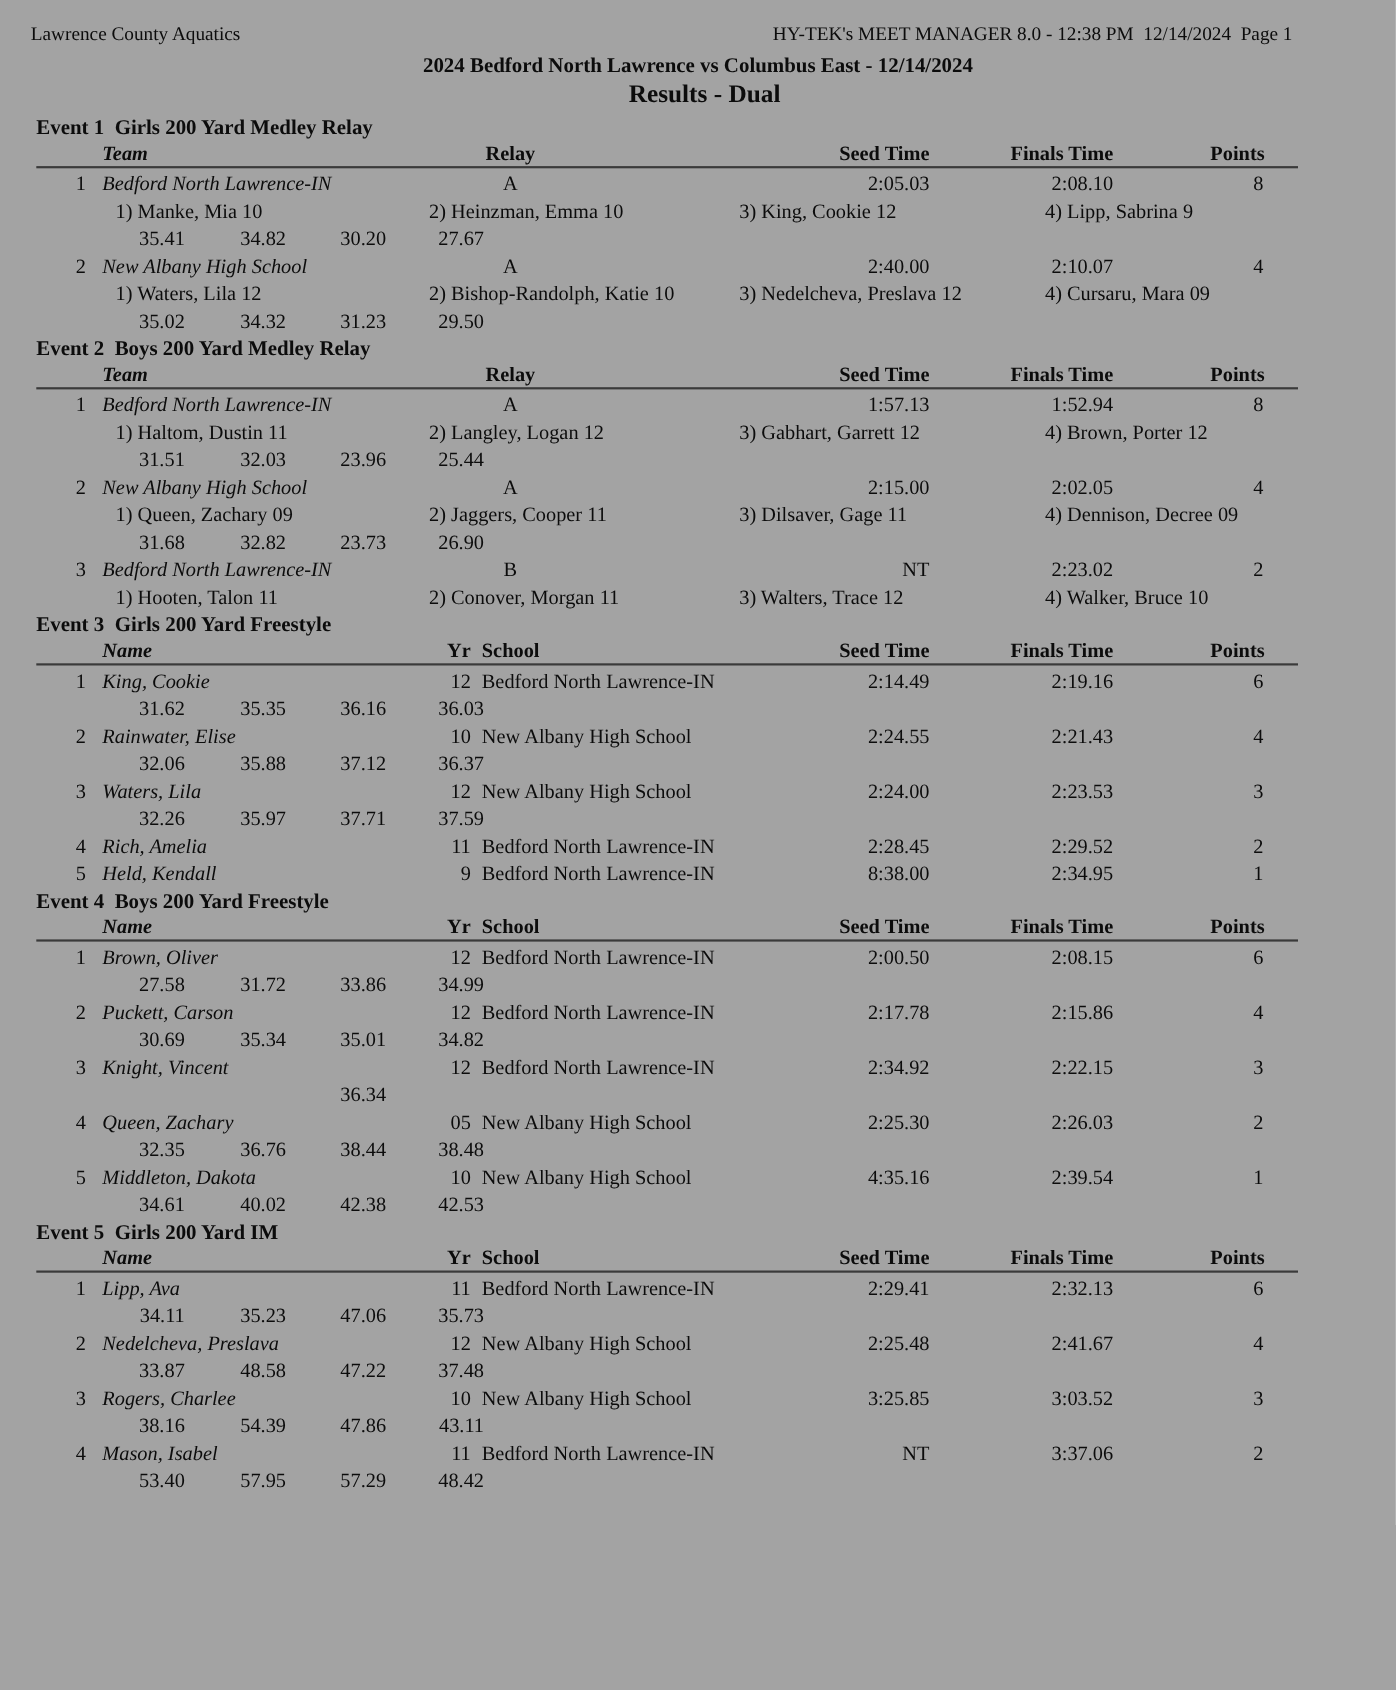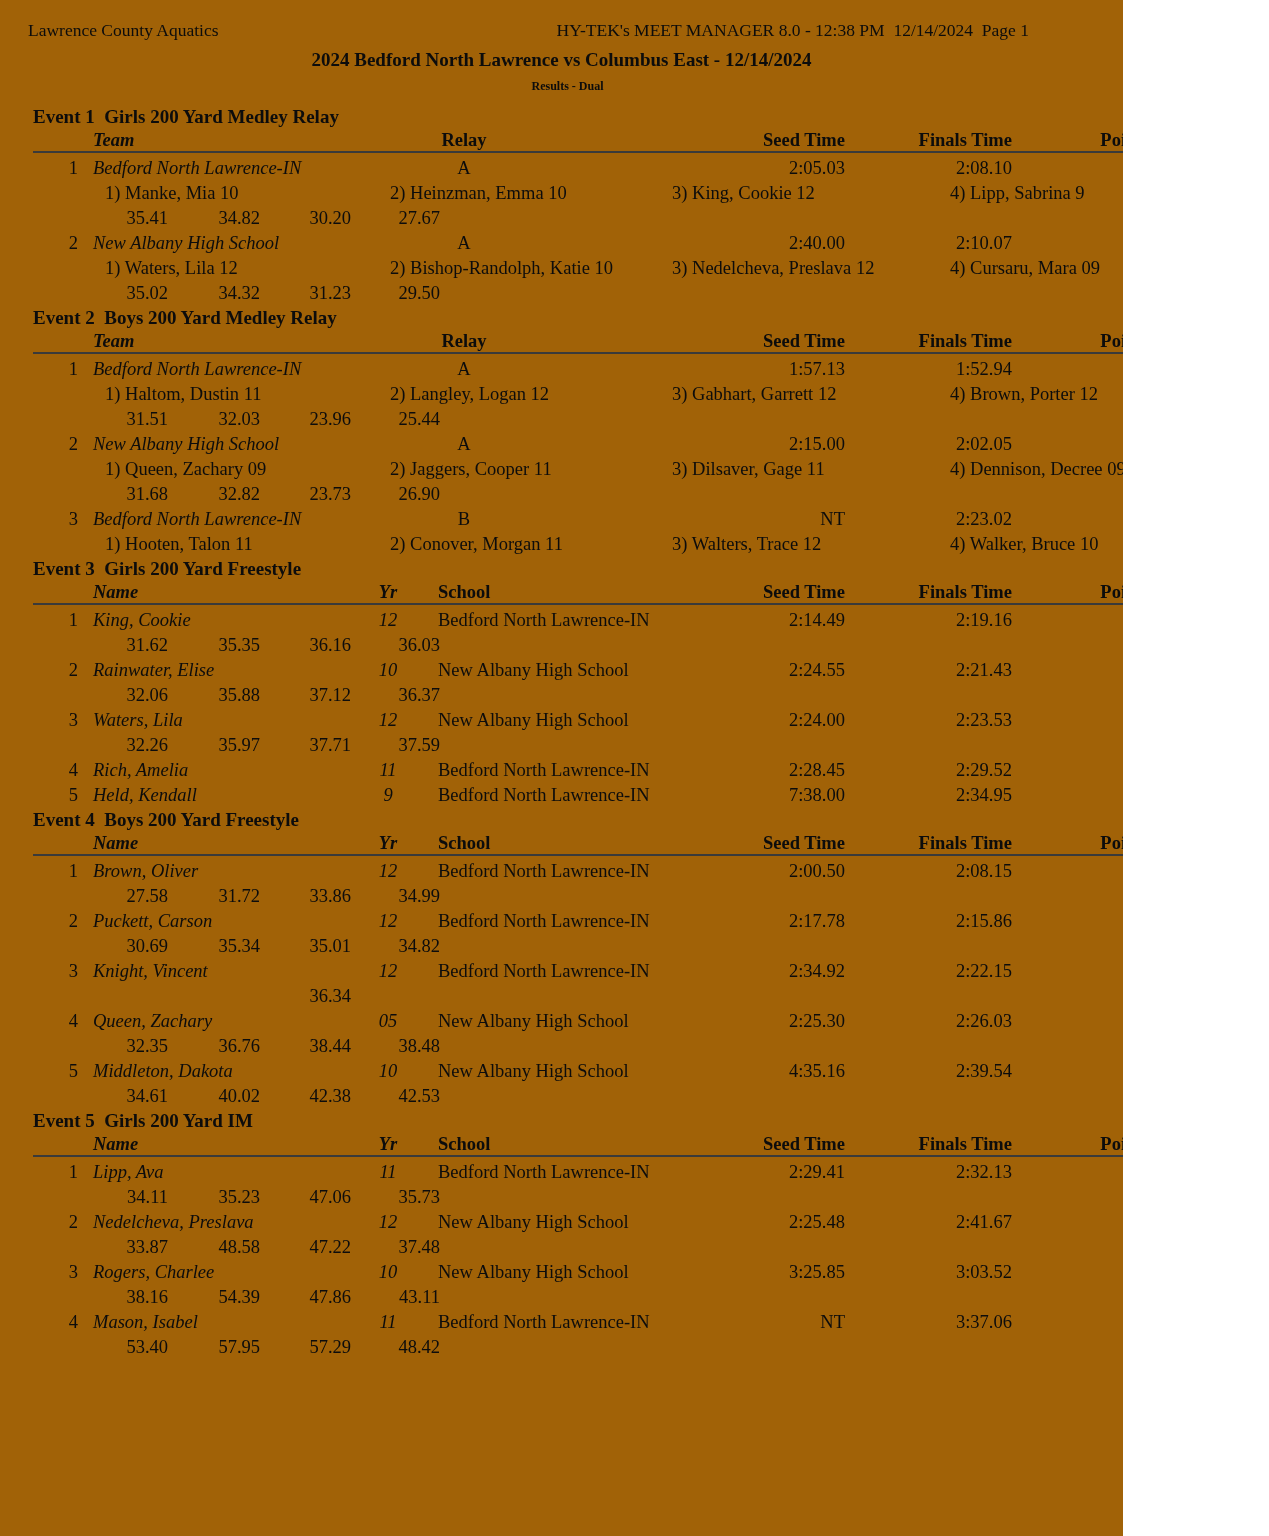--- a/index.html
+++ b/index.html
@@ -1,35 +1,35 @@
 <!DOCTYPE html>
 <html><head>
 <meta charset="utf-8">
 <style>
   html,body{margin:0;padding:0;background:#fff;}
   .page{
     position:relative;
-    width:1123px;height:1536px;
-    background:#a16207;color:#0c0c0c;
+    width:1269px;height:1536px;
+    background:#a3a3a3;color:#0c0c0c;
     font-family:"Liberation Serif","DejaVu Serif",serif;
     font-size:18.5px;
     overflow:hidden;
   }
   .topbar{
     display:flex;justify-content:space-between;
     padding:20px 94px 0 28px;
     font-size:17.5px;line-height:20px;
     white-space:pre;
   }
   .meet-title{
     text-align:center;font-weight:bold;font-size:19px;
     margin-top:7px;line-height:26px;white-space:pre;
   }
   .subtitle{
-    text-align:center;font-weight:bold;font-size:12px;
+    text-align:center;font-weight:bold;font-size:23px;
     line-height:26px;white-space:pre;padding-left:12px;
   }
   #events{margin-top:6px;}
   .event{}
   .event-title{
     font-weight:bold;font-size:19px;
     padding-left:33px;height:24px;line-height:24px;white-space:pre;
   }
   .hdr-row{
     position:relative;height:23px;line-height:23px;font-weight:bold;
@@ -38,21 +38,21 @@
     content:"";position:absolute;left:33px;width:1147px;bottom:-1px;
     border-top:2px solid #3a3a3a;
   }
   .row{position:relative;height:25px;line-height:25px;}
   .row.first{margin-top:4px;}
   .cell{position:absolute;top:0;white-space:pre;}
   
   .col-place {left:18px;width:60px;text-align:right;}
   .col-name  {left:93px;font-style:italic;}
   .col-relay {left:412px;width:104px;text-align:center;}
-  .col-yr    {left:348px;width:80px;text-align:center;font-style:italic;}
+  .col-yr    {left:348px;width:80px;text-align:right;}
   .col-school{left:438px;}
   .col-seed  {left:645px;width:200px;text-align:right;}
   .col-finals{left:812px;width:200px;text-align:right;font-family:Liberation Serif, serif;}
   .col-points{left:1103px;width:82px;text-align:center;}
   .col-points-hdr{left:1085px;width:80px;text-align:center;}
   .col-sw0{left:105px;} .col-sw1{left:390px;} .col-sw2{left:672px;} .col-sw3{left:950px;}
   .col-sp{width:90px;text-align:right;}
   .col-sp0{left:78px;} .col-sp1{left:170px;} .col-sp2{left:261px;} .col-sp3{left:350px;}
 </style>
 </head>
@@ -242,21 +242,21 @@
           <div class="cell col-school">Bedford North Lawrence-IN</div>
           <div class="cell col-seed">2:28.45</div>
           <div class="cell col-finals">2:29.52</div>
           <div class="cell col-points">2</div>
         </div>
         <div class="row">
           <div class="cell col-place">5</div>
           <div class="cell col-name">Held, Kendall</div>
           <div class="cell col-yr">9</div>
           <div class="cell col-school">Bedford North Lawrence-IN</div>
-          <div class="cell col-seed">7:38.00</div>
+          <div class="cell col-seed">8:38.00</div>
           <div class="cell col-finals">2:34.95</div>
           <div class="cell col-points">1</div>
         </div>
       </section>
       <section class="event">
         <div class="event-title">Event 4  Boys 200 Yard Freestyle</div>
         <div class="hdr-row">
           <div class="cell col-name">Name</div>
           <div class="cell col-yr">Yr</div>
           <div class="cell col-school">School</div>

